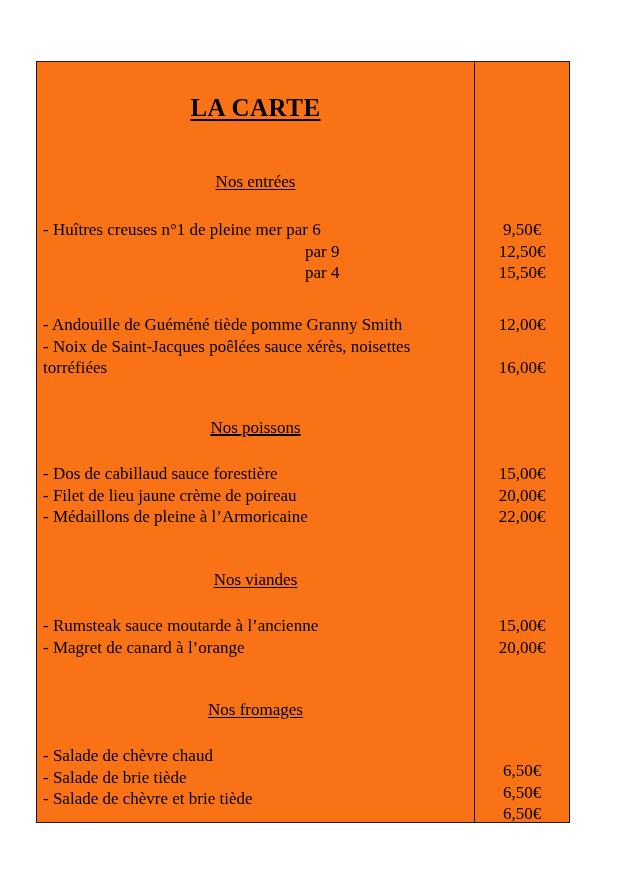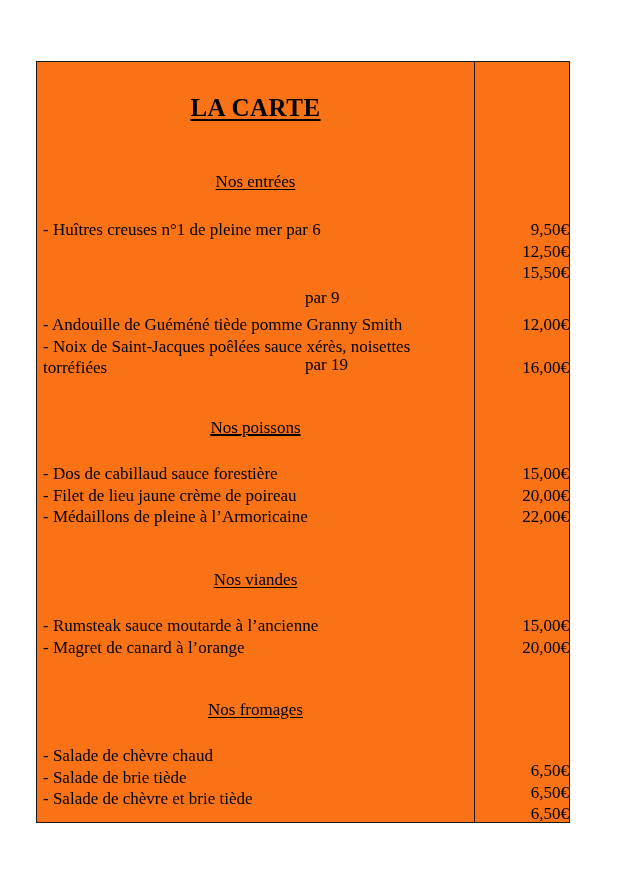--- a/index.html
+++ b/index.html
@@ -73,28 +73,27 @@
     white-space: nowrap;
   }
   .item-line.wrapped {
     white-space: normal;
     padding-right: 6px;
   }
   .item-sub {
     font-size: 17px;
     line-height: 21.5px;
     padding-left: 268px;
-    margin-top: 46px;
   }
 
   
   .price-line {
     font-size: 17px;
     line-height: 21.5px;
-    text-align: right;
+    text-align: center;
   }
   .price-line.blank {
     color: transparent;
   }
 
   
   .block { position: absolute; left: 0; right: 0; }
 </style>
 </head>
 <body>
@@ -105,21 +104,21 @@
 
     <h1 class="doc-title">LA CARTE</h1>
 
     <div class="block" style="top:110px;">
       <div class="section-heading">Nos entrées</div>
     </div>
 
     <div class="block" style="top:157px;">
       <div class="item-line">- Huîtres creuses n°1 de pleine mer par 6</div>
       <div class="item-sub">par 9</div>
-      <div class="item-sub">par 19</div>
+      <div class="item-sub">par 4</div>
     </div>
 
     <div class="block" style="top:252px;">
       <div class="item-line">- Andouille de Guéméné tiède pomme Granny Smith</div>
       <div class="item-line wrapped">- Noix de Saint-Jacques poêlées sauce xérès, noisettes torréfiées</div>
     </div>
 
     <div class="block" style="top:356px;text-decoration:underline;">
       <div class="section-heading">Nos poissons</div>
     </div>

